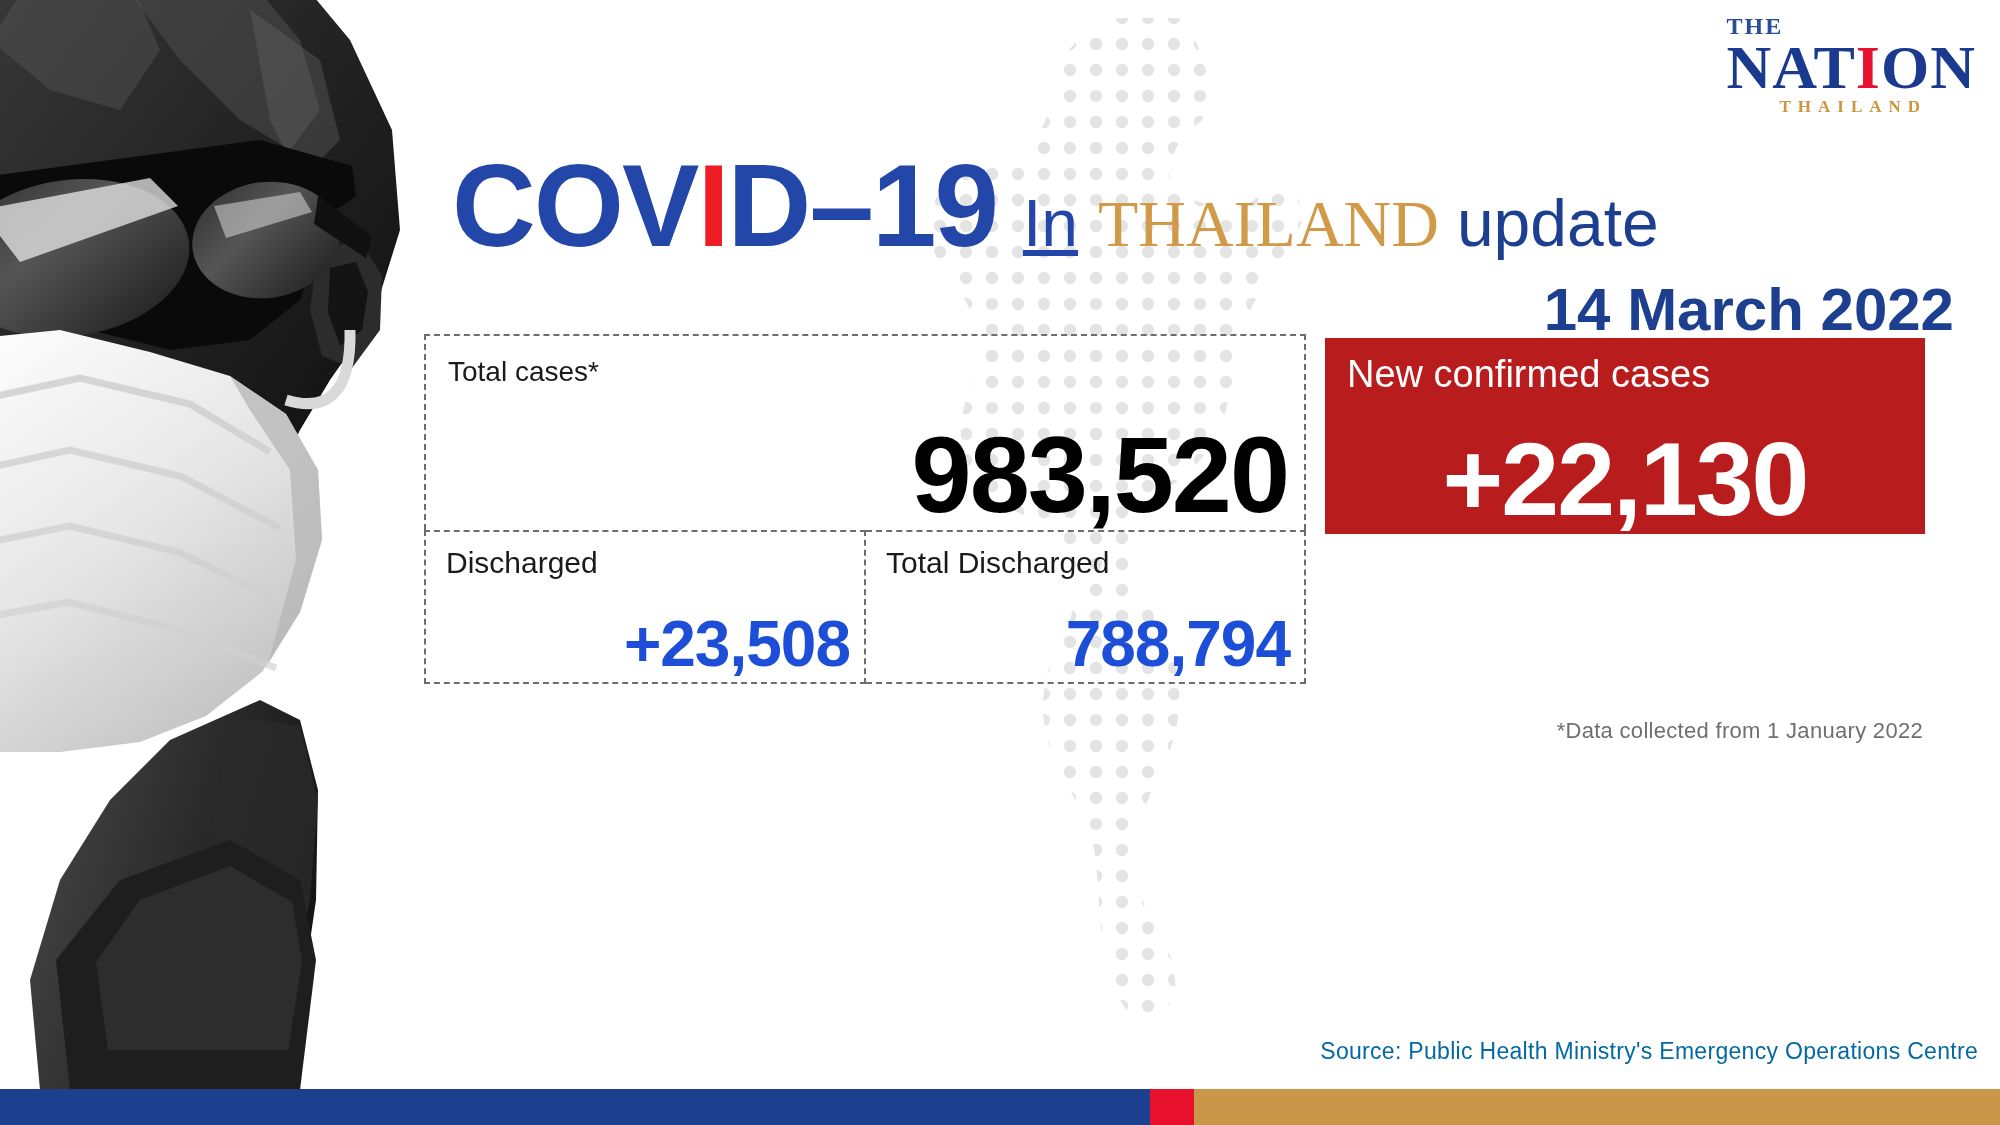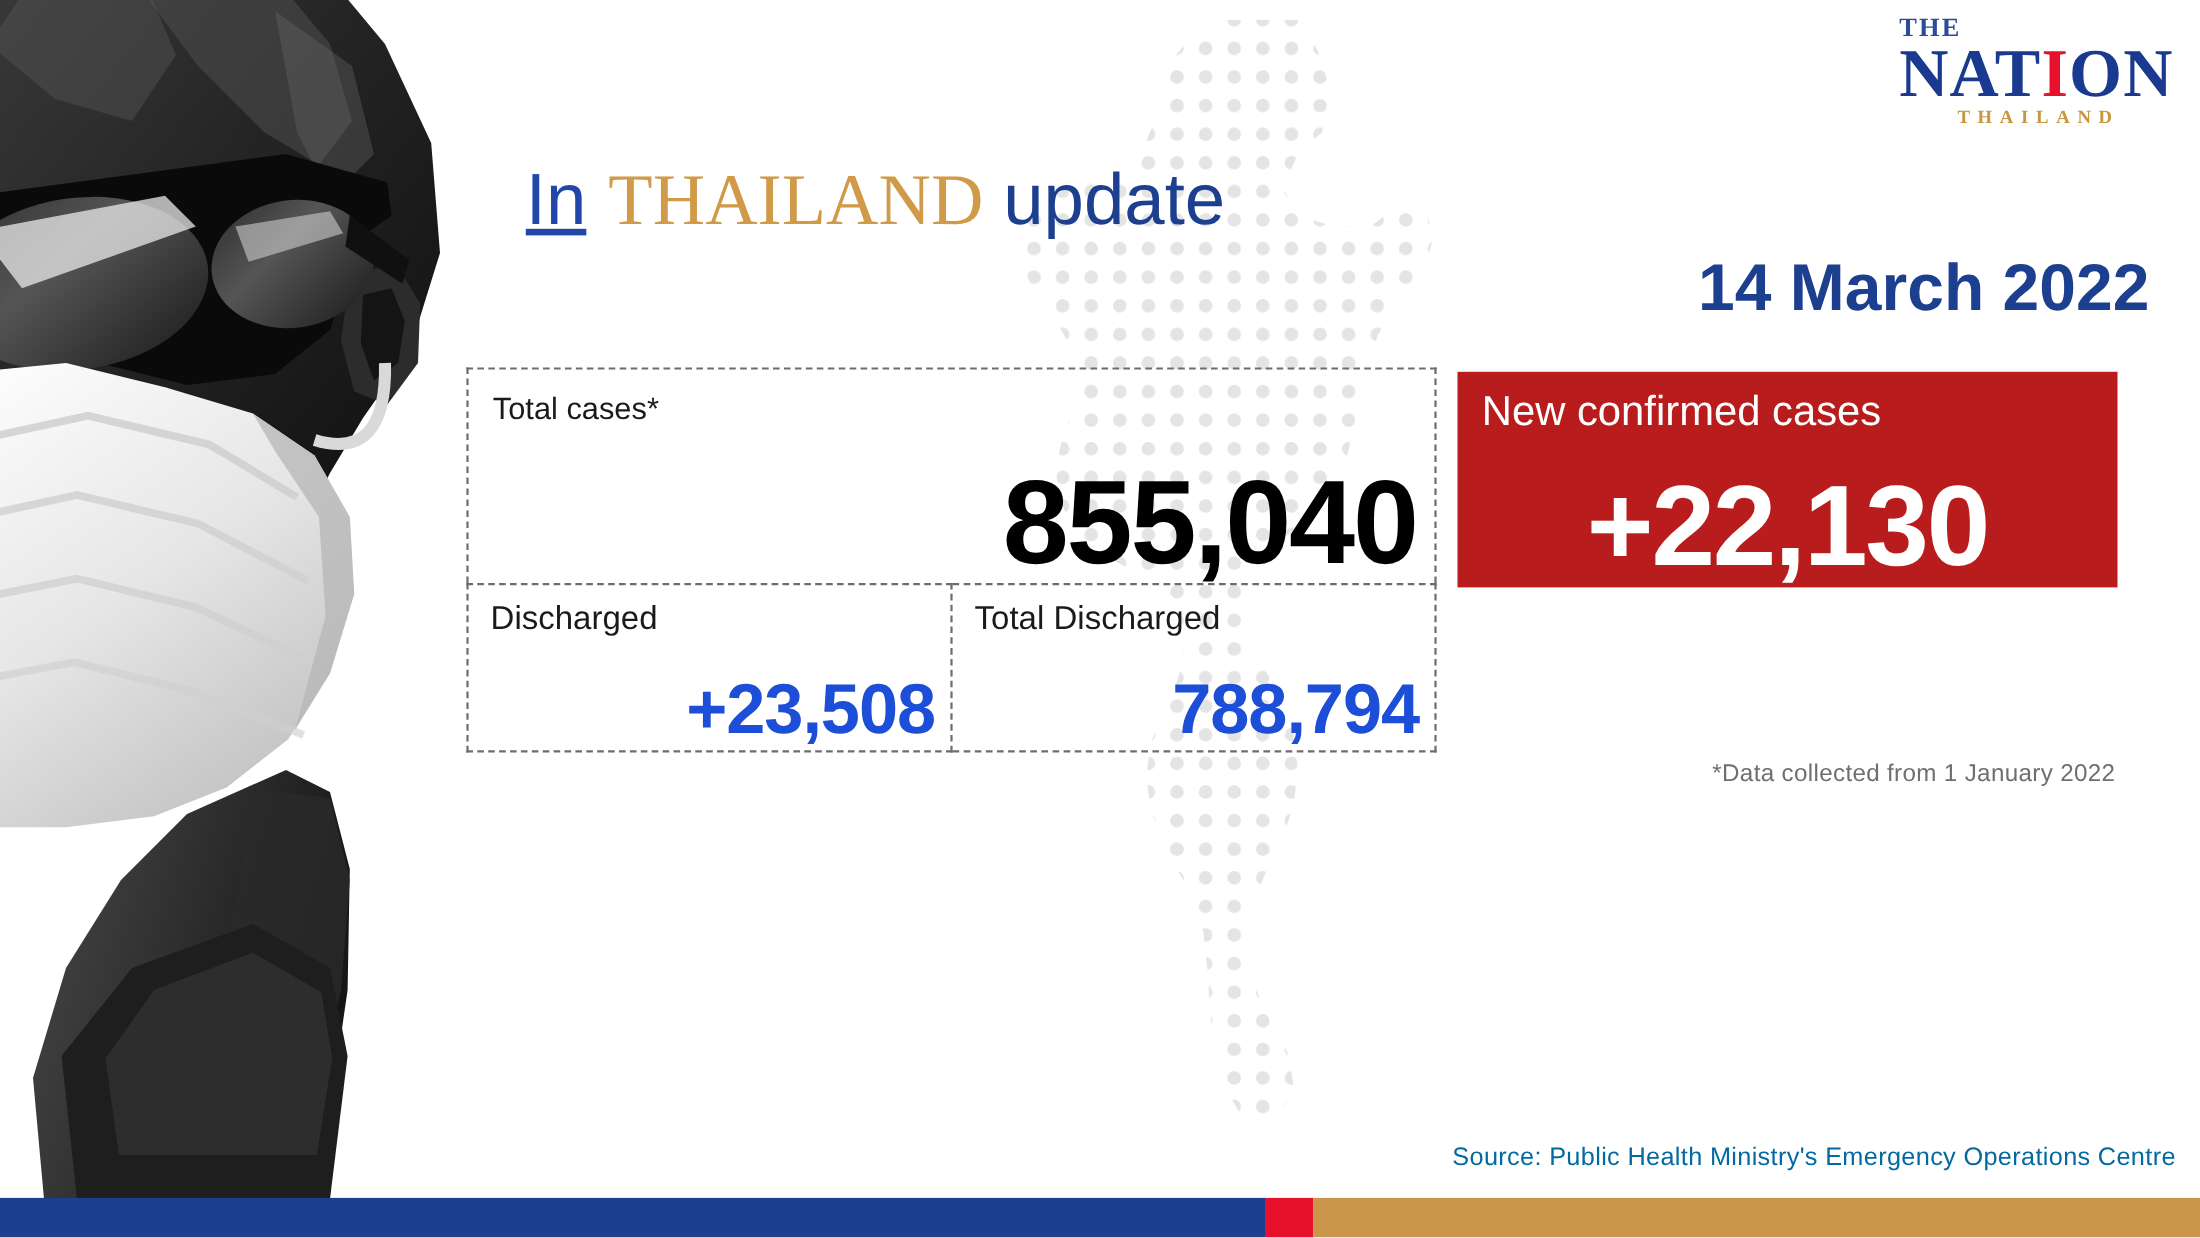--- a/index.html
+++ b/index.html
@@ -151,21 +151,21 @@
     position:absolute; left:14px; right:14px; bottom:-2px;
     font-size:104px; font-weight:700; color:#fff;
     text-align:center; letter-spacing:-2px; line-height:1.1;
   }
   .panel-fat .val {
     position:absolute; right:32px; bottom:-6px;
     font-size:102px; font-weight:700; color:#fff;
     letter-spacing:-1px; line-height:1.1;
   }
   .note-data {
-    position:absolute; right:2px; top:352px;
+    position:absolute; right:2px; top:380px;
     font-size:22px; color:#6f6f6f; font-weight:400;
     letter-spacing:0.3px;
   }
 
   
   .source-line {
     position:absolute; right:22px; bottom:60px;
     z-index:5;
     font-size:23px; color:#0369a1; letter-spacing:0.3px;
   }
@@ -280,32 +280,33 @@
 </div>
 
 <div class="logo">
   <div class="logo-the">THE</div>
   <div class="logo-nation"><span>NAT</span><span class="hl">I</span><span>ON</span></div>
   <div class="logo-thailand">THAILAND</div>
 </div>
 
 <div class="title-wrap">
   <div class="title-line1">
+    <span class="covid"><span>COV</span><span class="red-i">I</span><span>D–19</span></span>
     <span class="in-word">In</span>
     <span class="thailand-word">THAILAND</span>
     <span class="update-word">update</span>
   </div>
   <div class="title-date">14 March 2022</div>
 </div>
 
 <div class="stats-left">
 
   <div class="cell-total">
     <div class="lbl">Total cases*</div>
-    <div class="val">855,040</div>
+    <div class="val">983,520</div>
   </div>
 
   <div class="row-bottom">
     <div class="cell-small">
       <div class="lbl">Discharged</div>
       <div class="val">+23,508</div>
     </div>
     <div class="cell-small">
       <div class="lbl">Total Discharged</div>
       <div class="val">788,794</div>

